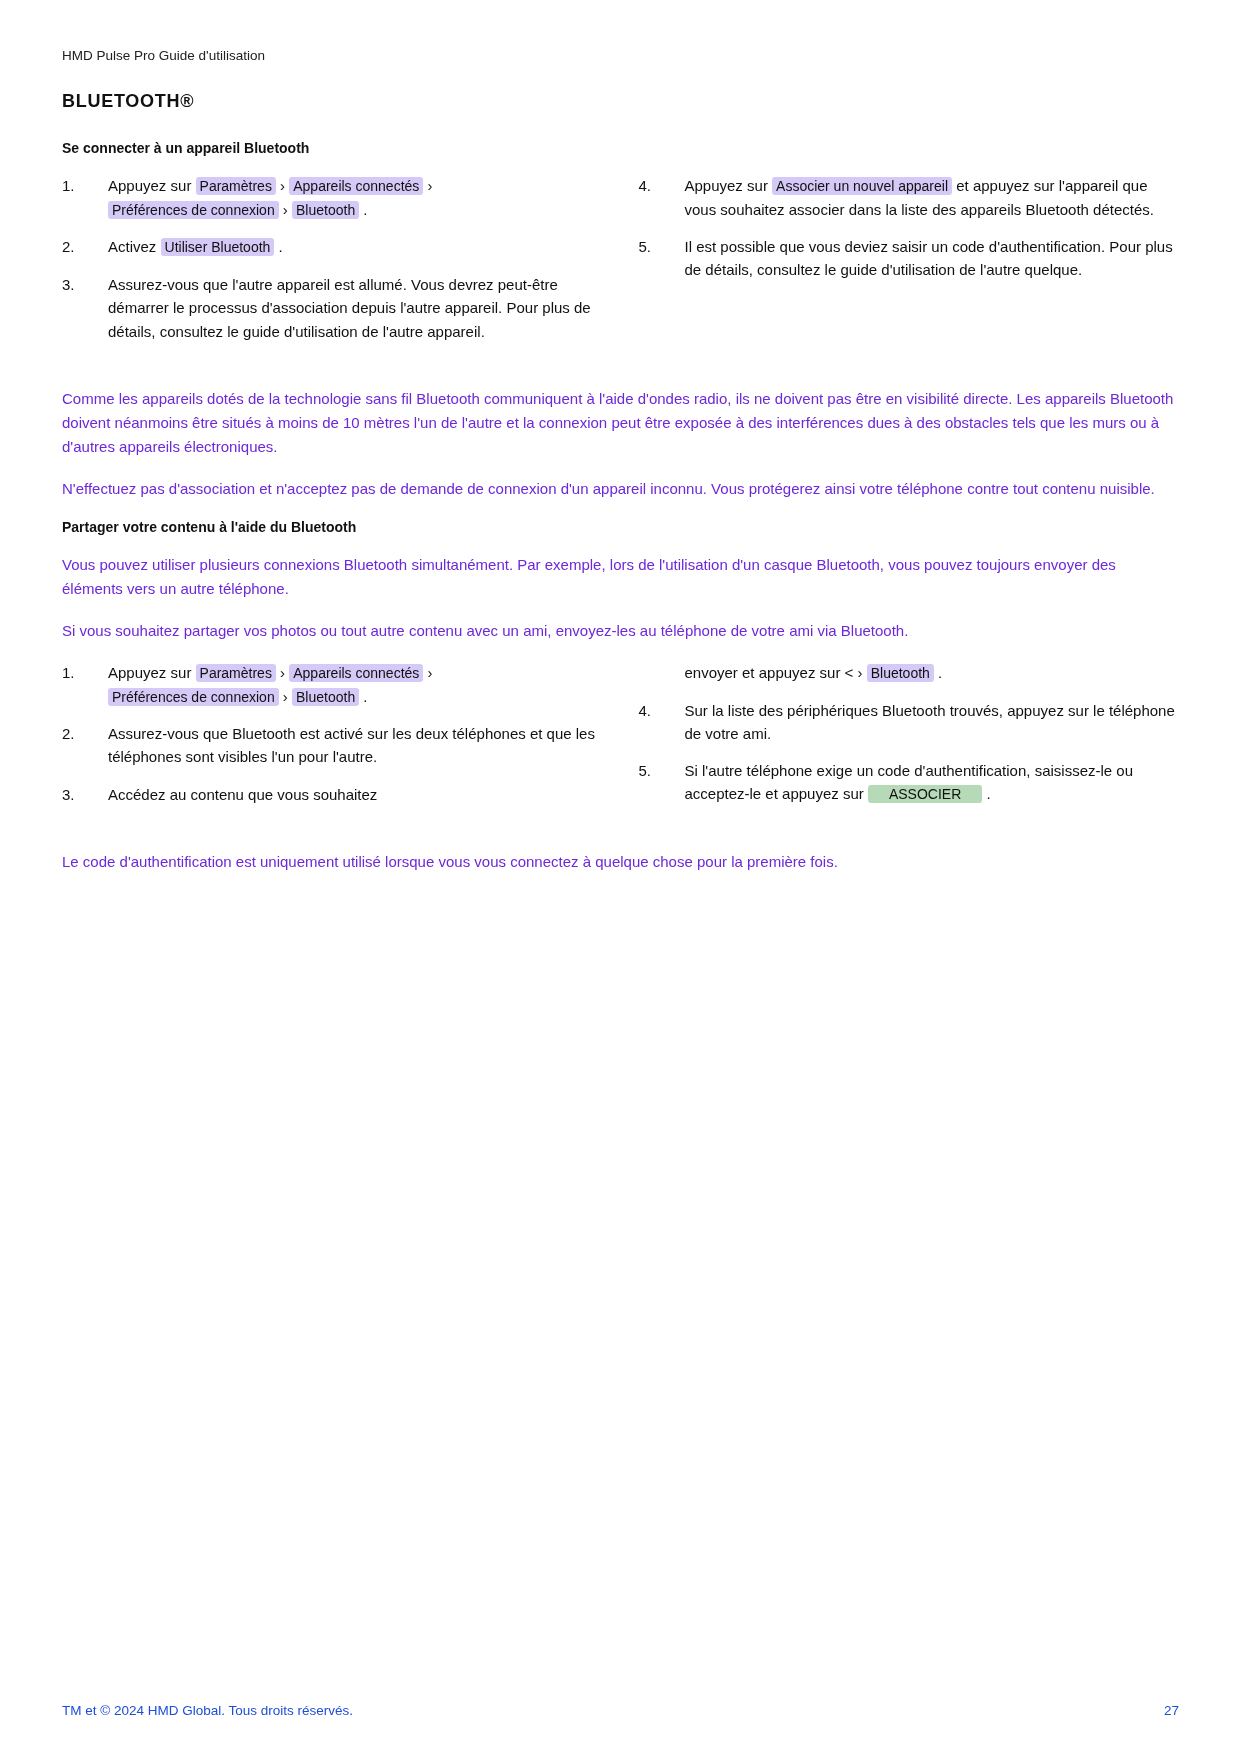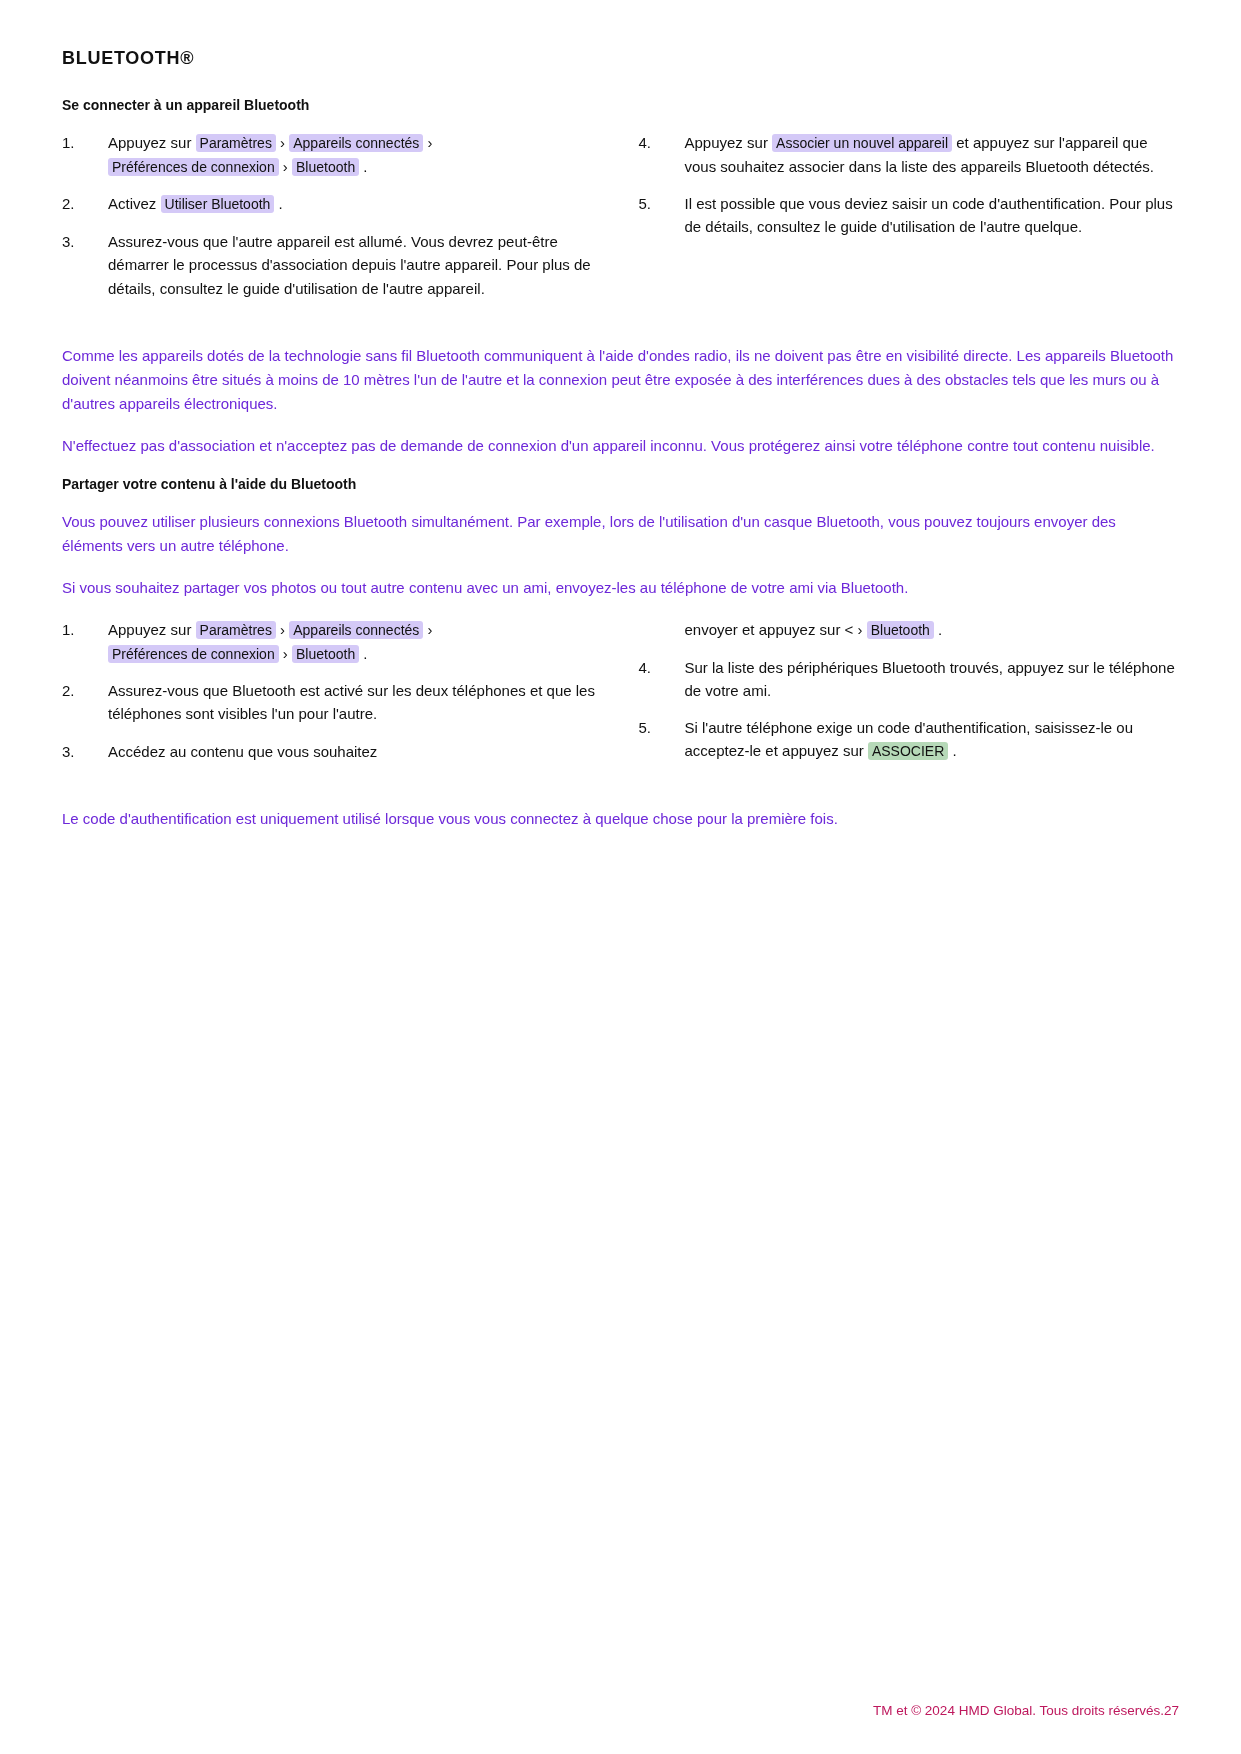--- a/index.html
+++ b/index.html
@@ -72,53 +72,54 @@
       border-radius: 3px;
       padding: 1px 4px;
       font-size: 14px;
       color: #111;
       white-space: nowrap;
     }
     .tag-green {
       display: inline;
       background: #b6d9b8;
       border-radius: 3px;
-      padding: 1px 4px;
+      padding: 1px 21px;
       font-size: 14px;
       color: #111;
       white-space: nowrap;
     }
     .paragraph {
       font-size: 15px;
       line-height: 1.6;
       margin-bottom: 18px;
       color: #6d28d9;
     }
     .footer {
       position: absolute;
       bottom: 36px;
       left: 62px;
       right: 62px;
       display: flex;
-      justify-content: flex-end;
+      justify-content: space-between;
       font-size: 13.5px;
-      color: #be185d;
+      color: #1d4ed8;
     }
     .section-gap {
       margin-bottom: 30px;
     }
     .section-gap2 {
       margin-bottom: 22px;
     }
   </style>
 </head>
 <body>
 
 <div class="page">
 
+  <div class="header-label">HMD Pulse Pro Guide d'utilisation</div>
 
   <h1 class="section-title">BLUETOOTH®</h1>
 
   <h2 class="subsection-title">Se connecter à un appareil Bluetooth</h2>
 
   <div class="two-col section-gap">
     <div class="col-left">
       <ol class="steps" id="section1-steps-left">
           <li>
             <span class="num">1.</span>

